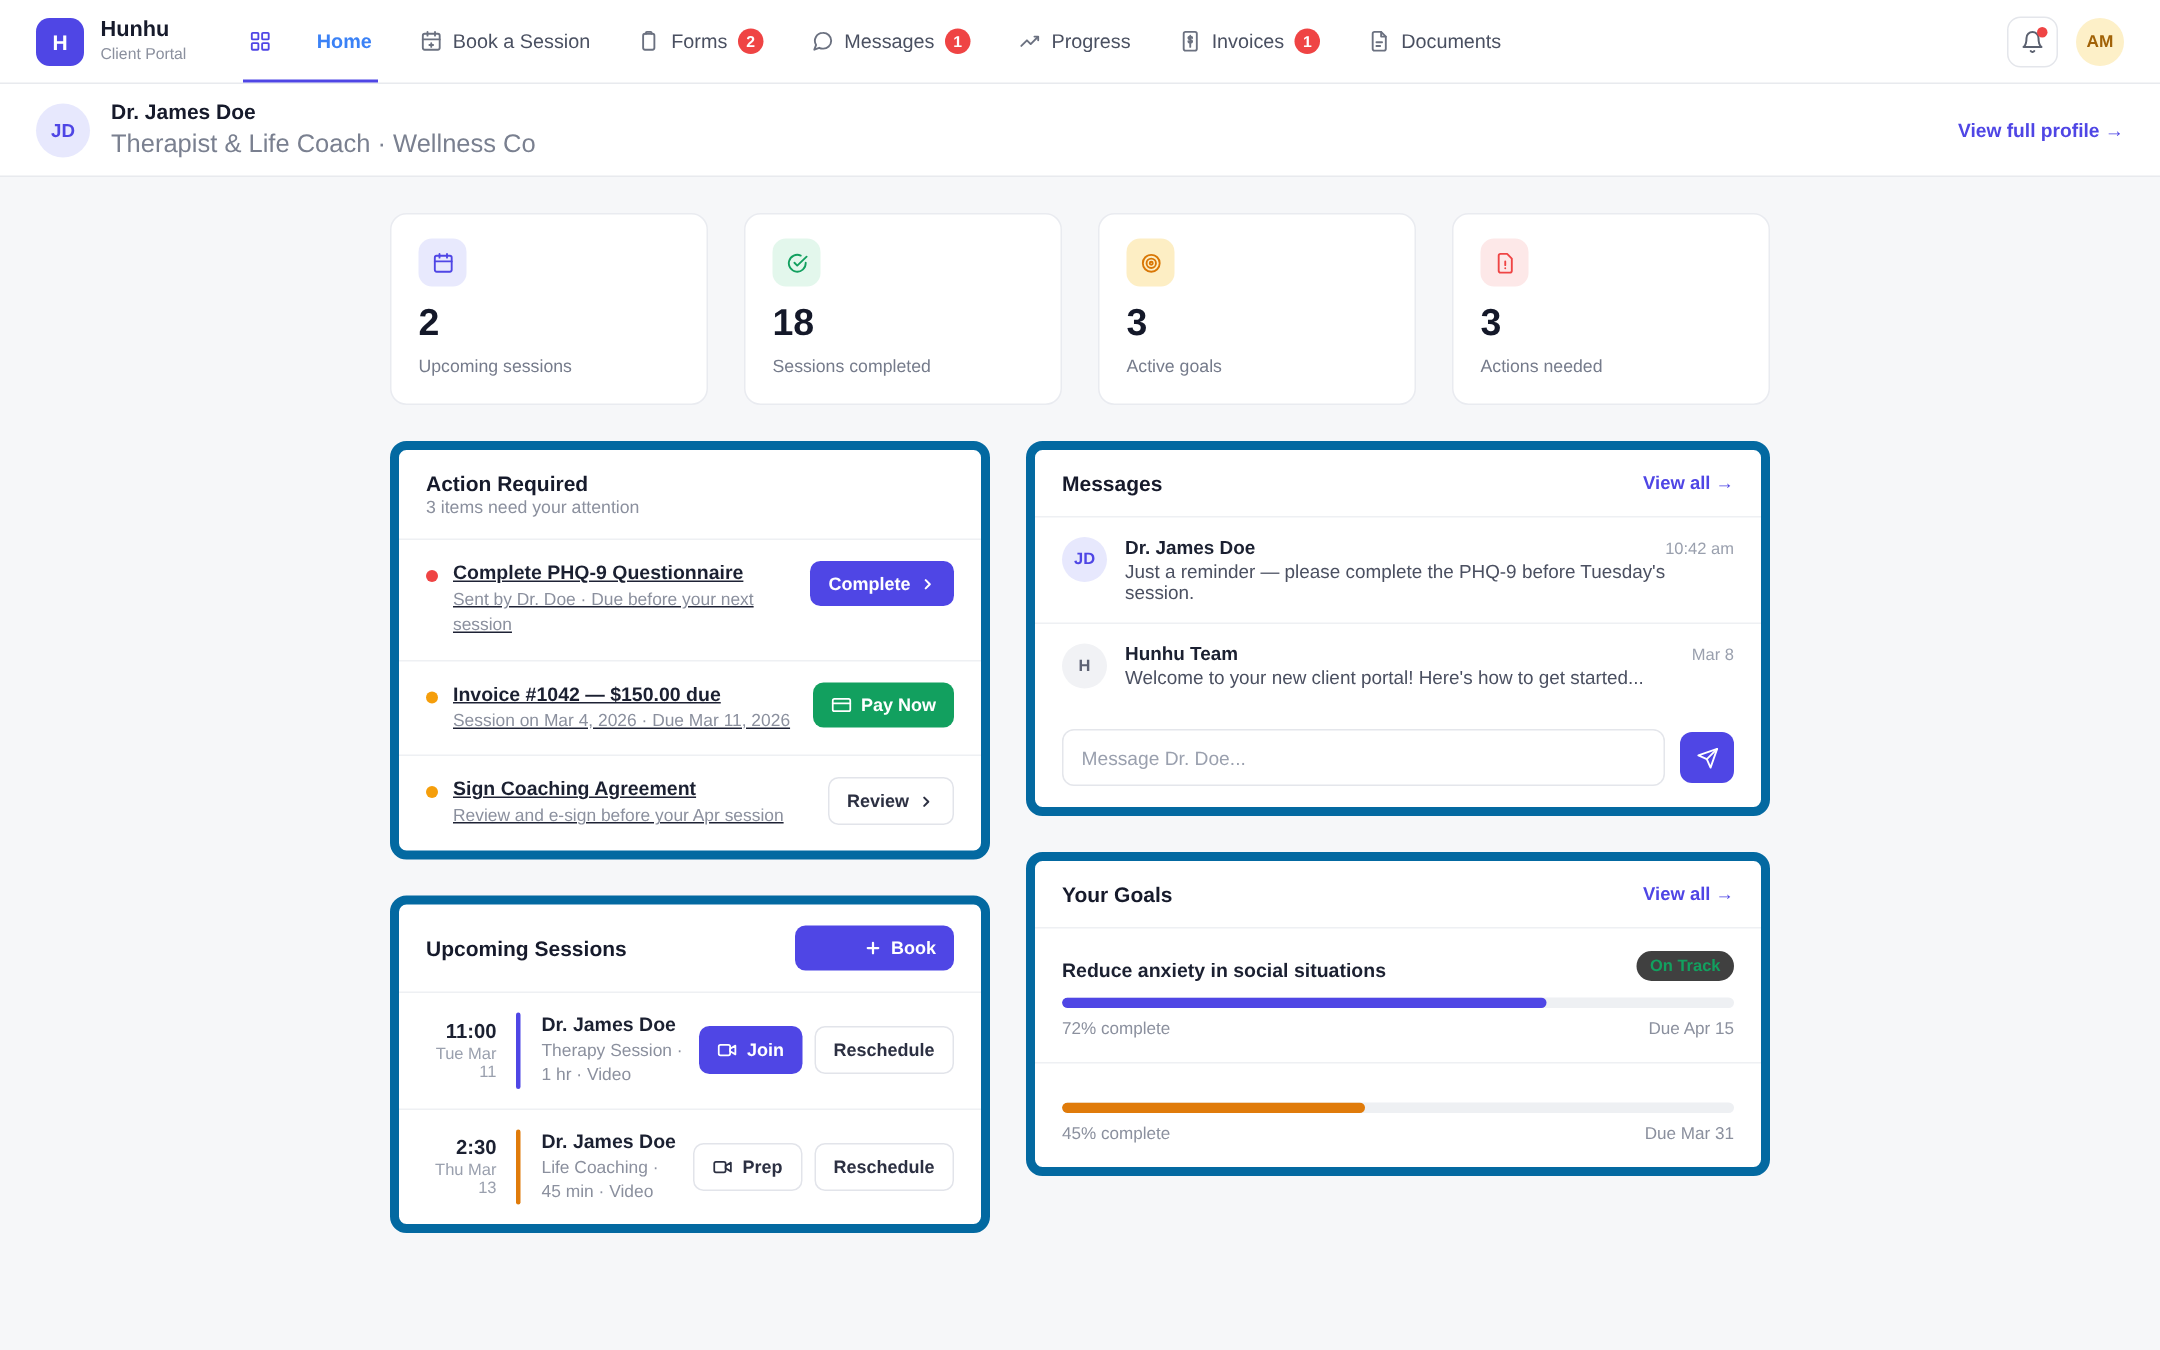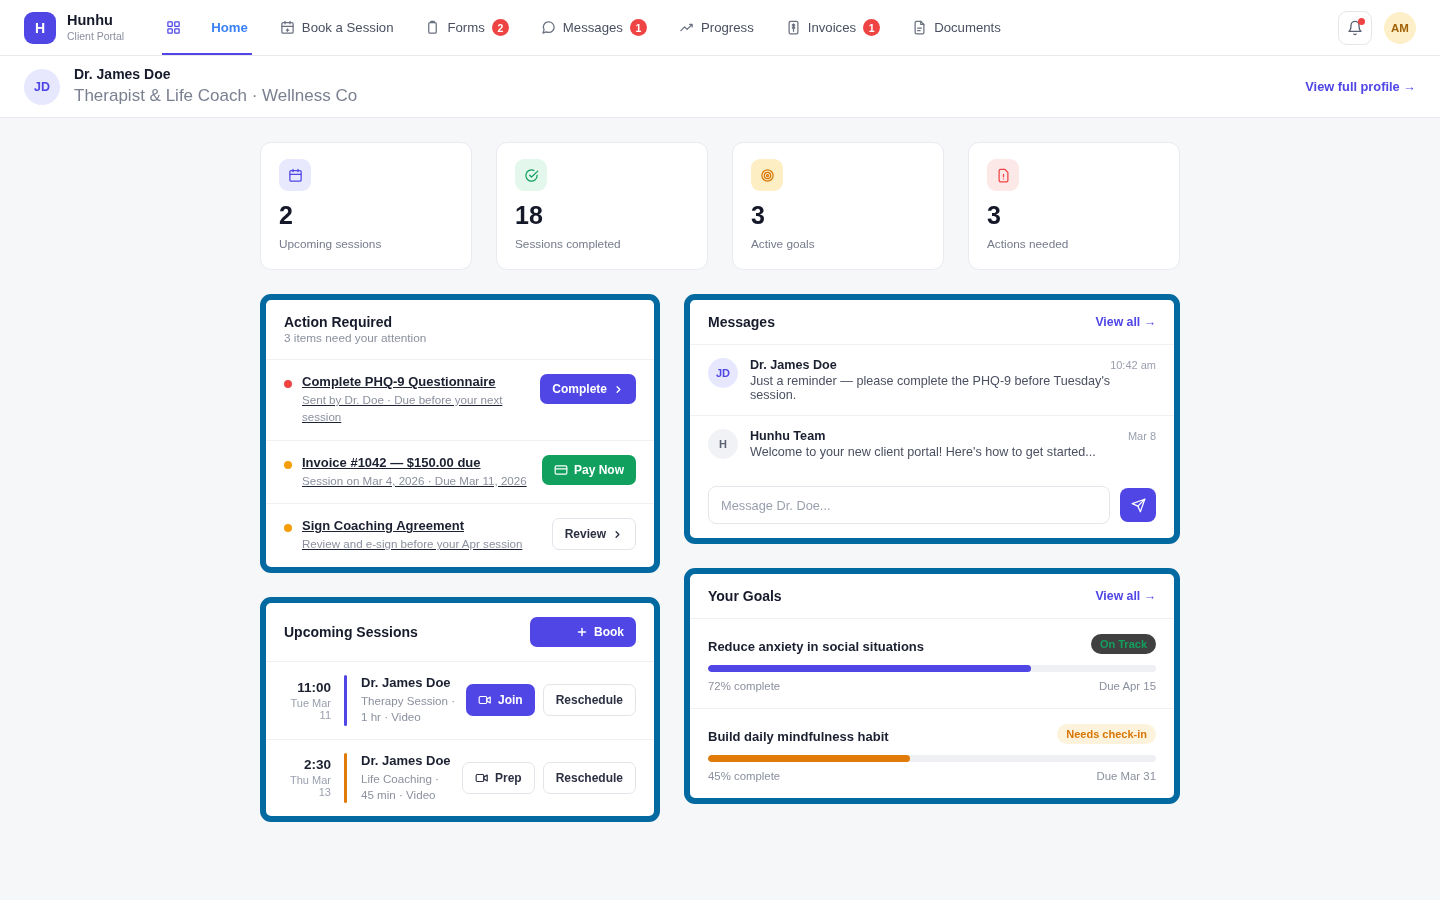--- a/index.html
+++ b/index.html
@@ -500,24 +500,20 @@
                 </div>
                 <div class="track">
                   <div class="fill" style="width:72%;background:#4f46e5"></div>
                 </div>
                 <div class="goal-foot">
                   <span>72% complete</span>
                   <span class="due">Due Apr 15</span>
                 </div>
               </div>
               <div class="goal-row">
-                <div class="goal-top">
-                  <span class="goal-name">Build daily mindfulness habit</span>
-                  <span class="pill amber">Needs check-in</span>
-                </div>
                 <div class="track">
                   <div class="fill" style="width:45%;background:#e07b0a"></div>
                 </div>
                 <div class="goal-foot">
                   <span>45% complete</span>
                   <span class="due">Due Mar 31</span>
                 </div>
               </div>
             </div>
         </div>

